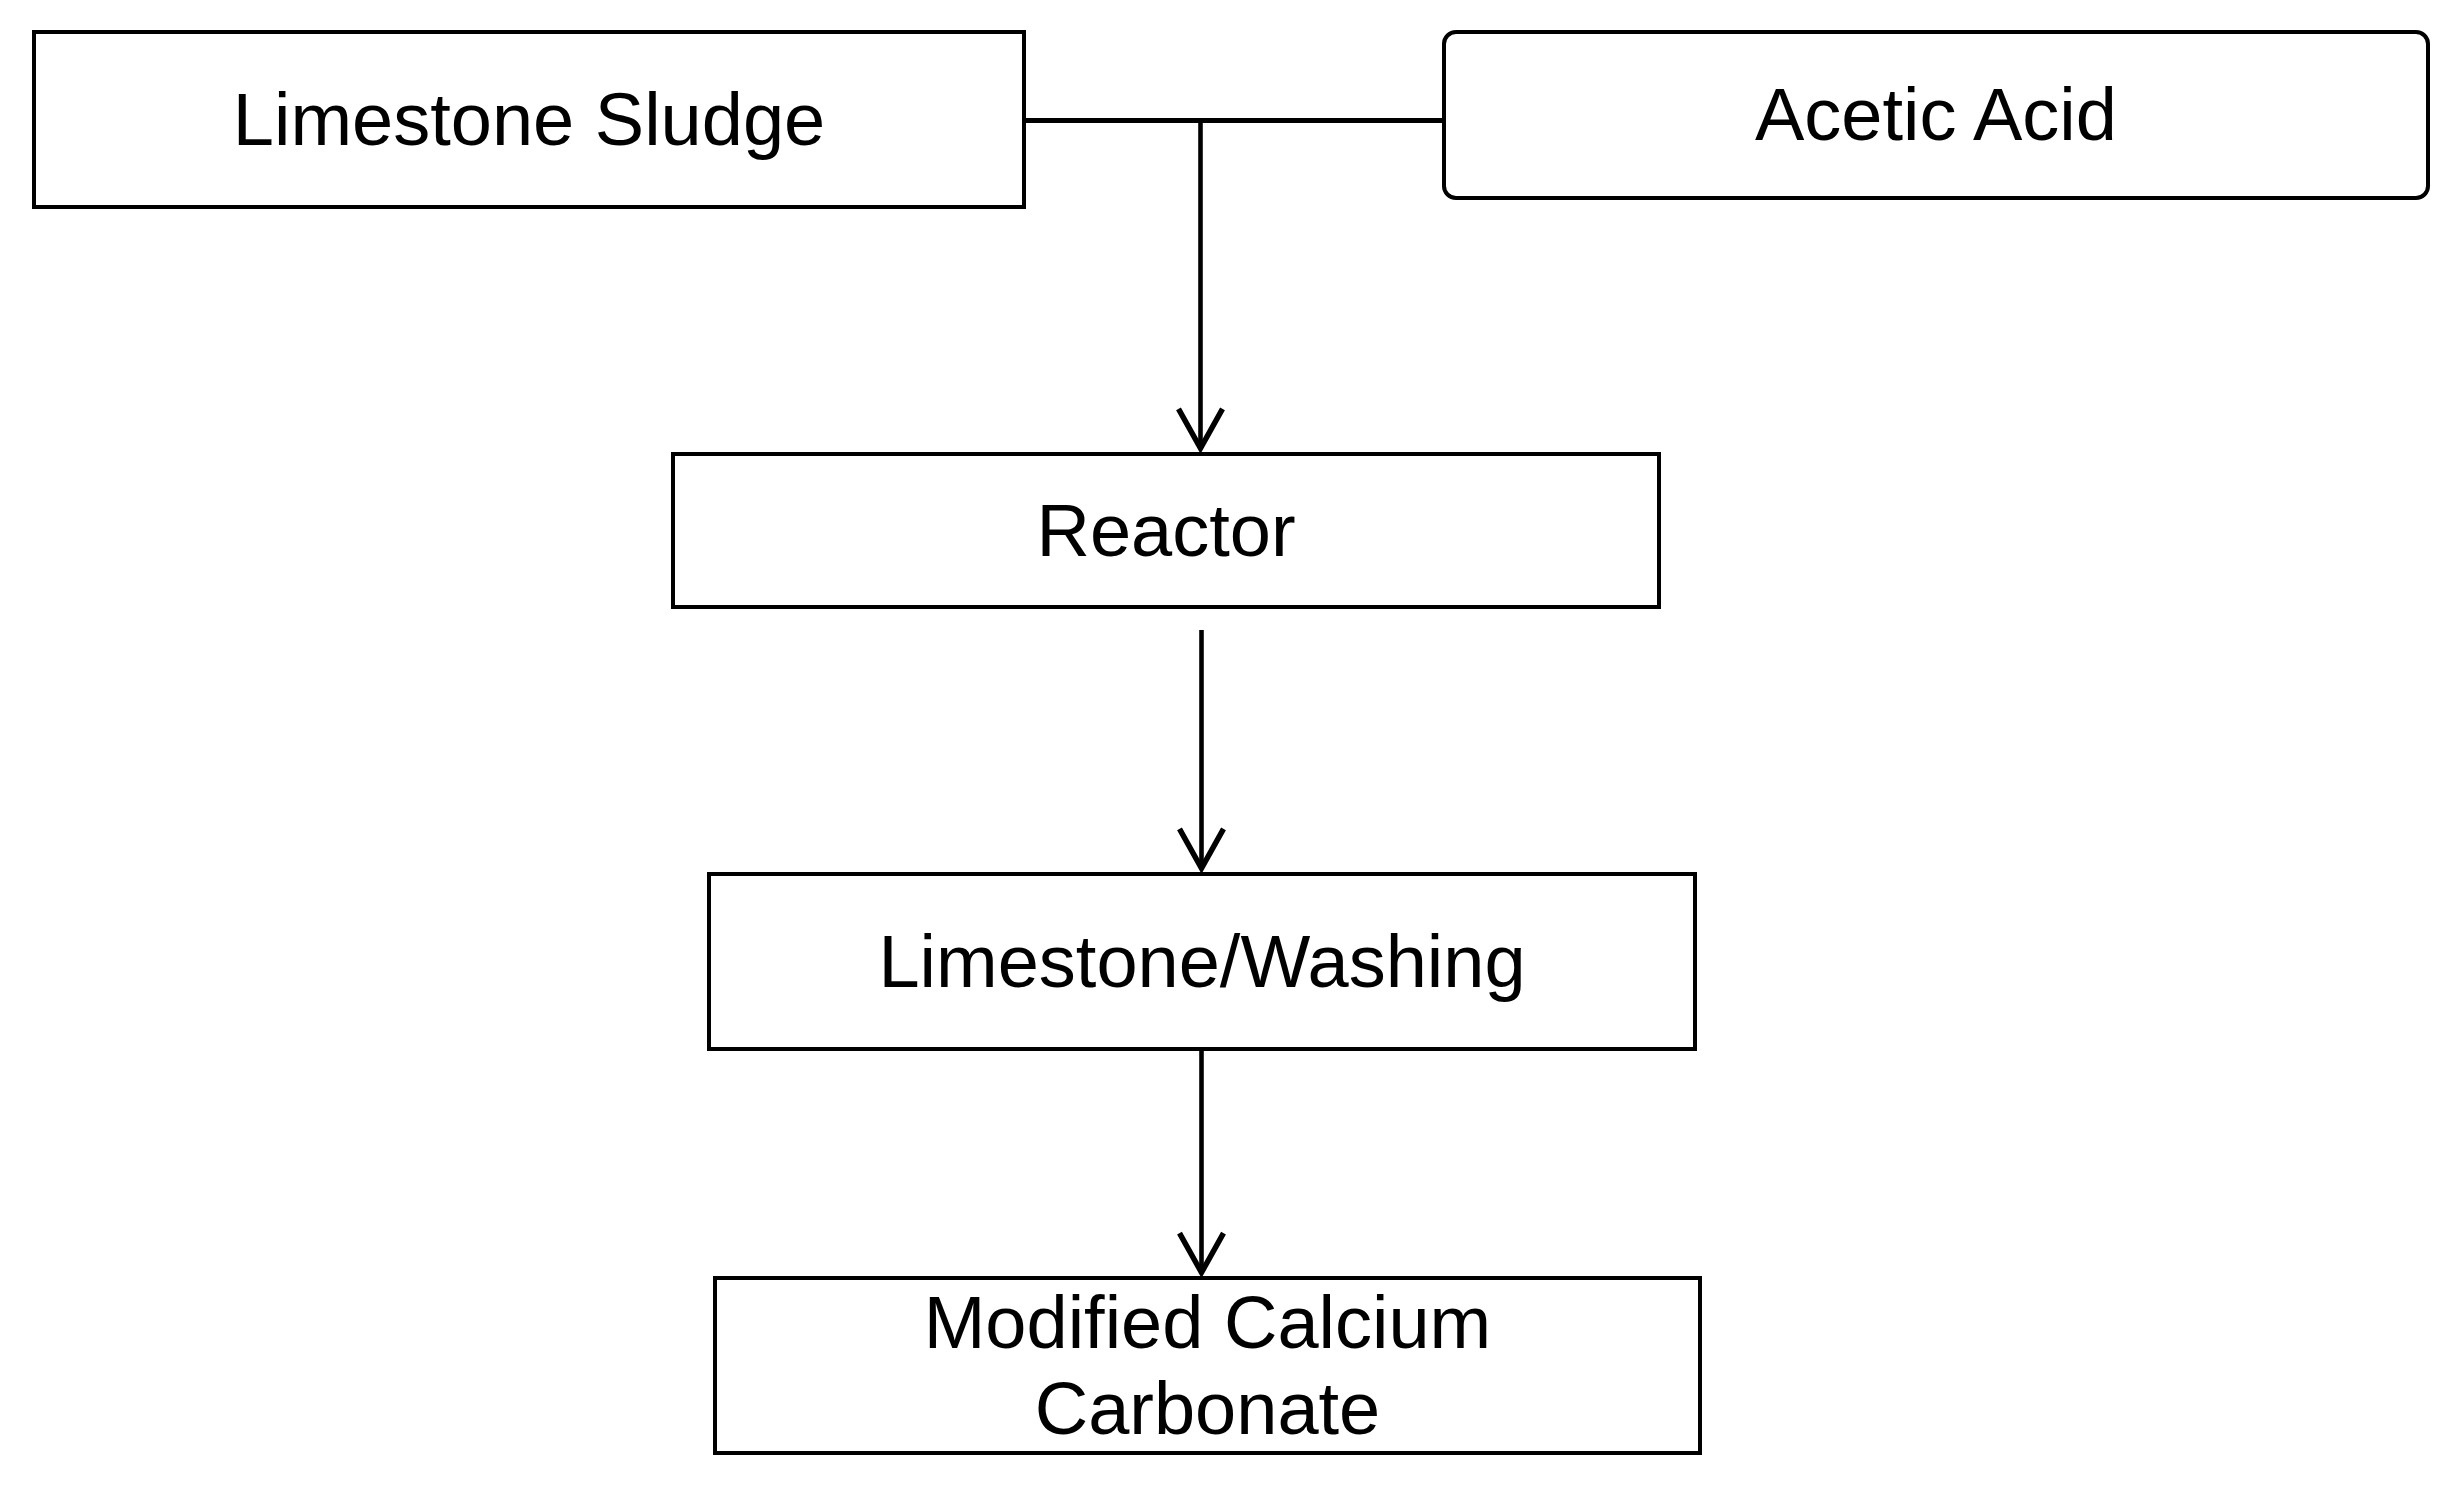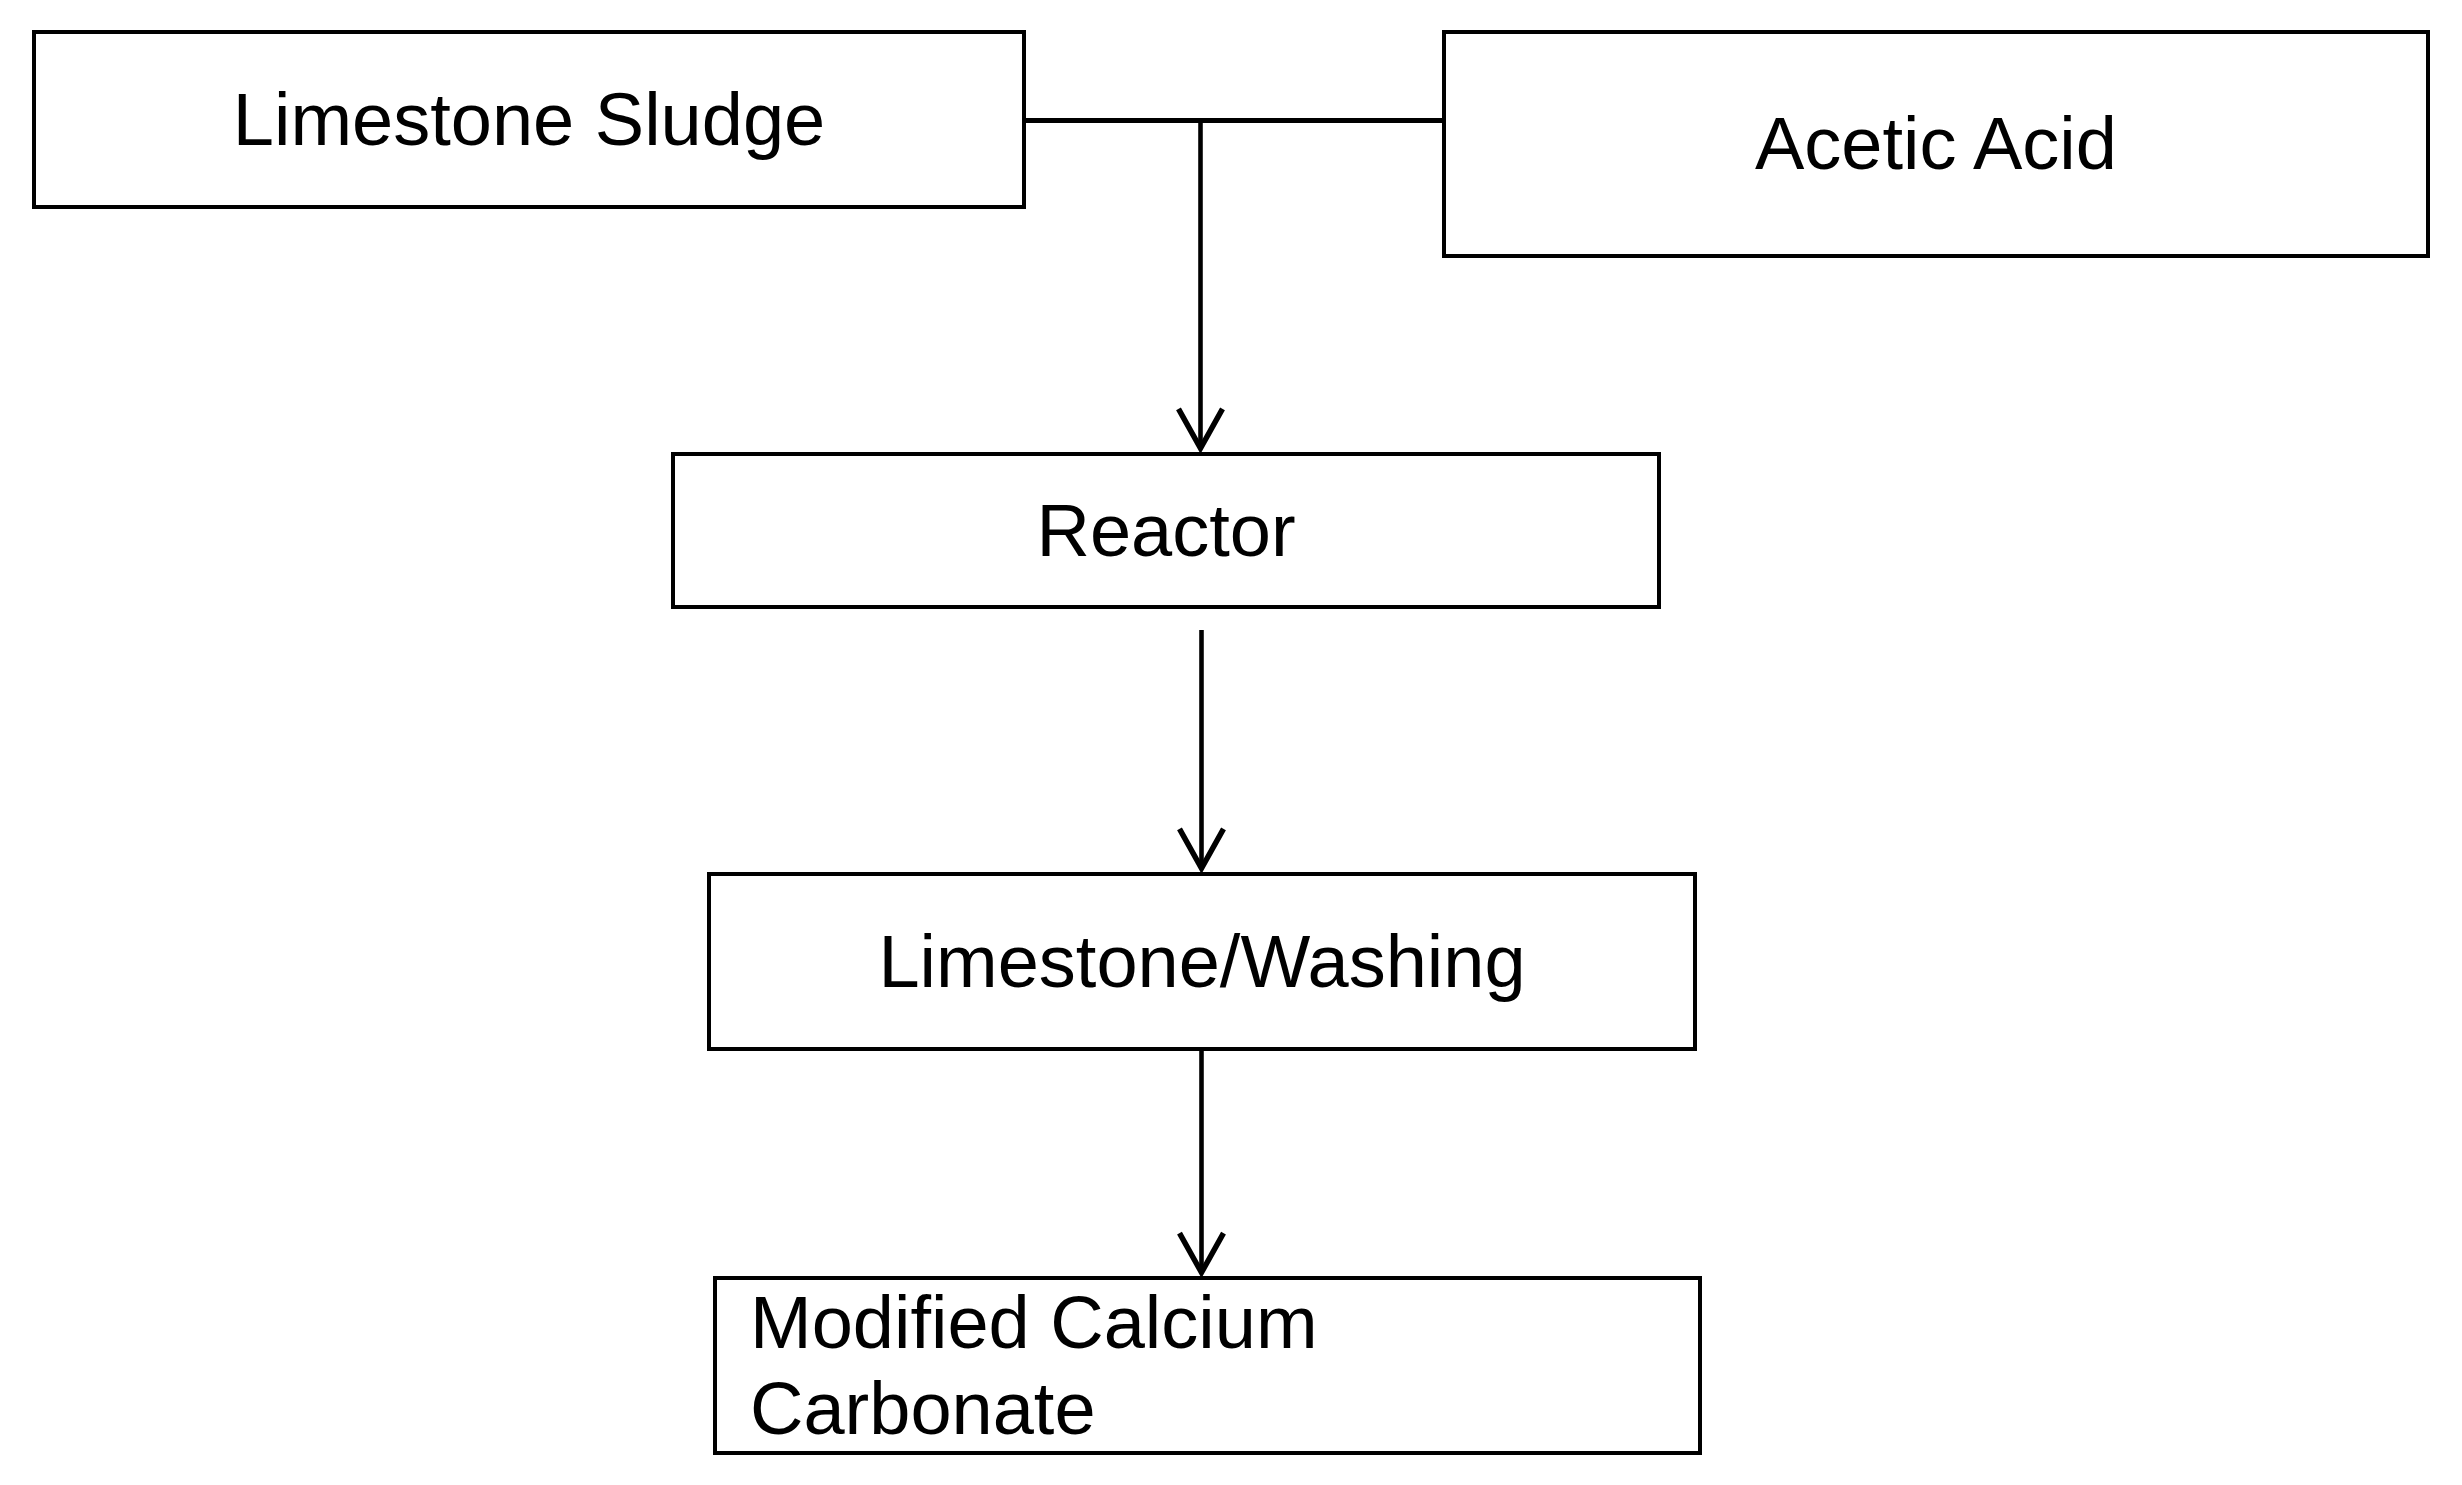--- a/index.html
+++ b/index.html
@@ -16,30 +16,30 @@
     overflow: hidden;
   }
   .node {
     position: absolute;
     box-sizing: border-box;
     border: 4.6px solid #000000;
     background: #ffffff;
     display: flex;
     align-items: center;
     justify-content: center;
-    text-align: left;
+    text-align: center;
     color: #000000;
     font-size: 74px;
     line-height: 1.15;
     letter-spacing: 0px;
   }
   .node .node-label { display: block; }
 
   #n-limestone  { left: 32px;   top: 30px;   width: 994px; height: 179px; }
-  #n-acetic     { left: 1442px; top: 30px;   width: 988px; height: 228px; }
+  #n-acetic     { left: 1442px; top: 30px;   width: 988px; height: 170px; border-radius: 14px; }
   #n-reactor    { left: 671px;  top: 452px;  width: 990px; height: 157px; }
   #n-filtration { left: 707px;  top: 872px;  width: 990px; height: 179px; }
   #n-modified   { left: 713px;  top: 1276px; width: 989px; height: 179px; padding: 0 33px; }
 
   .h-connector {
     position: absolute;
     left: 1024px;
     top: 118px;
     width: 419px;
     height: 4.6px;

